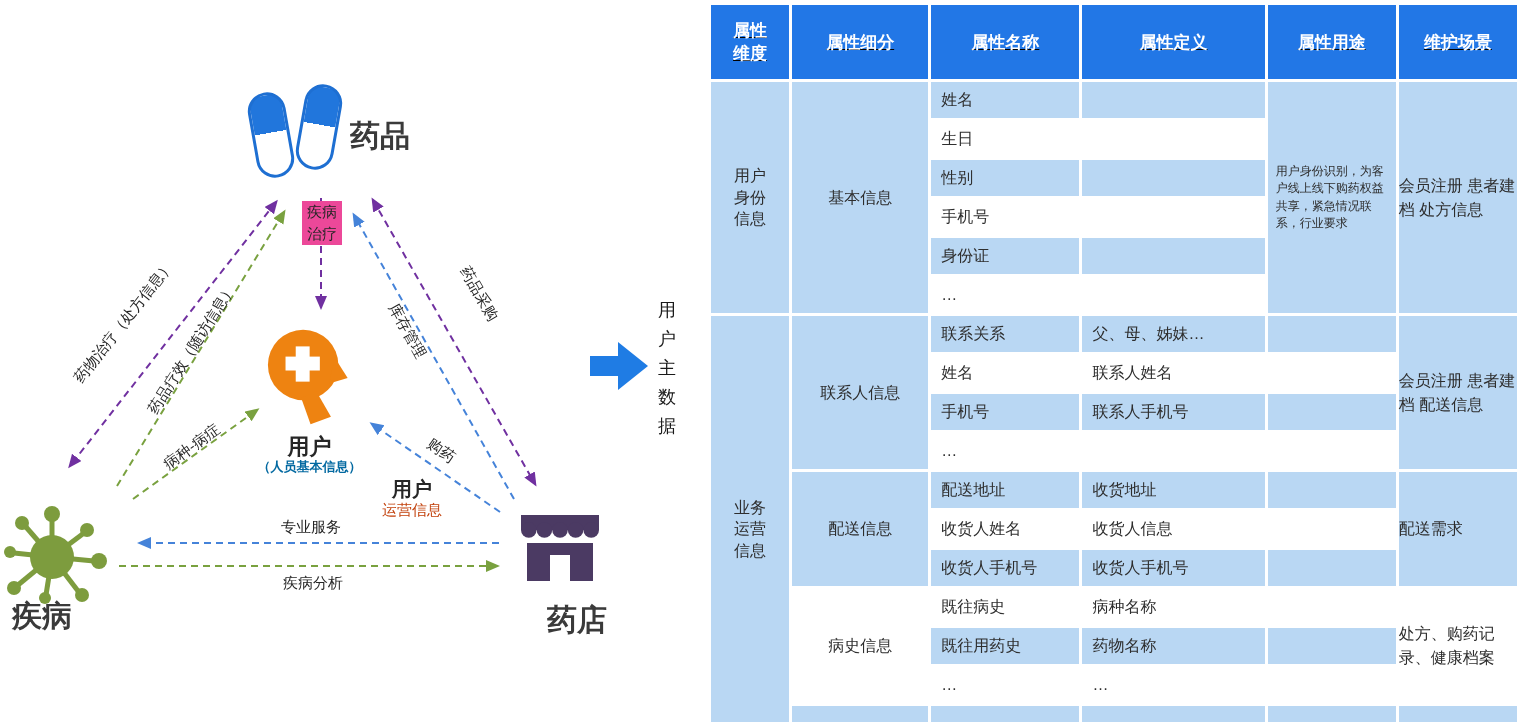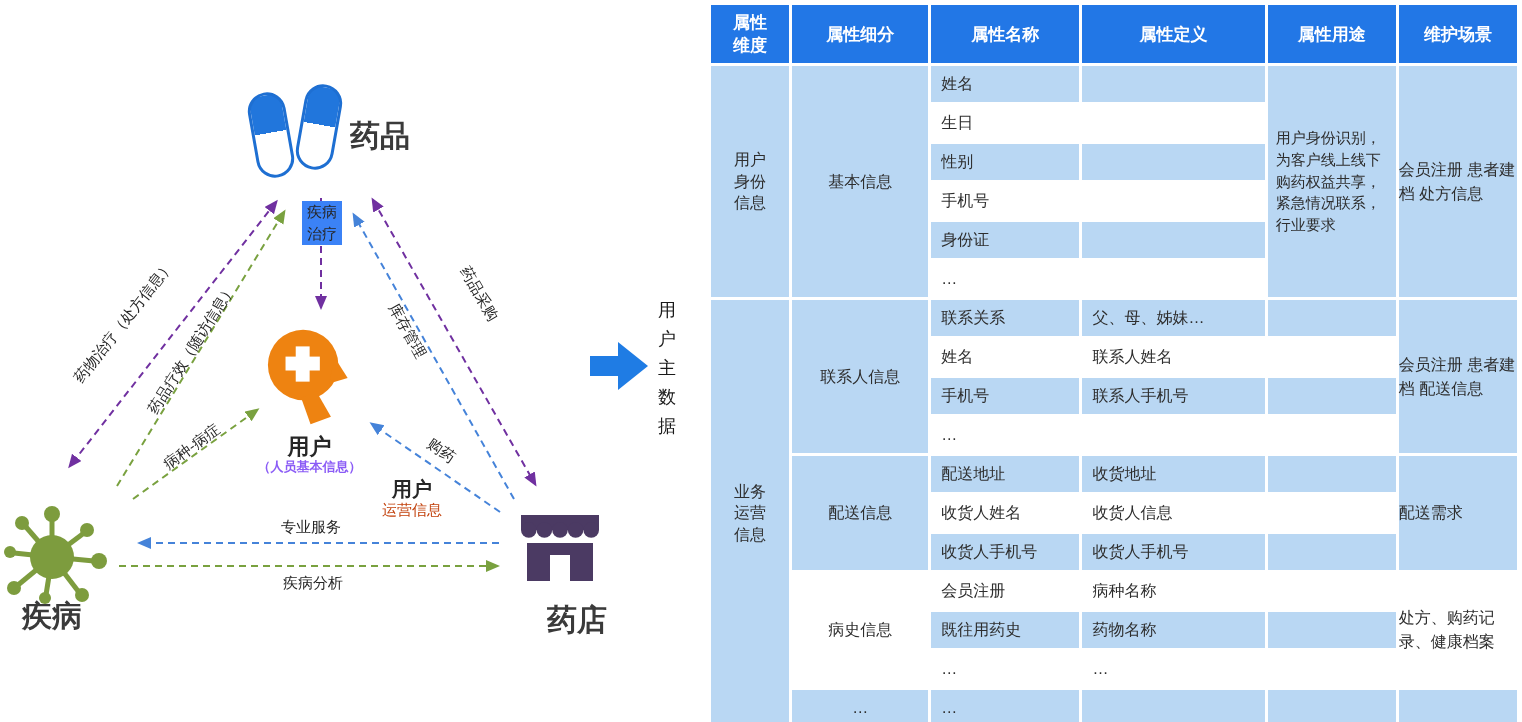--- a/index.html
+++ b/index.html
@@ -18,48 +18,48 @@
   .pill-left { left: 0; top: 8px; transform: rotate(-10deg); }
   .pill-right { left: 48px; top: 0; transform: rotate(10deg); }
 
   .user-icon { position: absolute; left: 262px; top: 326px; }
   .virus-icon { position: absolute; left: 2px; top: 503px; }
   .store-icon { position: absolute; left: 517px; top: 507px; }
 
   .user-label { position: absolute; left: 262px; top: 432px; width: 95px; text-align: center;
                 font-weight: bold; font-size: 22px; color: #262626; }
   .user-sub   { position: absolute; left: 232px; top: 458px; width: 155px; text-align: center;
-                font-weight: 600; font-size: 13px; color: #8b5cf6; }
+                font-weight: 600; font-size: 13px; color: #0369a1; }
 
   .ops-1 { position: absolute; left: 372px; top: 476px; width: 80px; text-align: center;
            font-weight: bold; font-size: 20px; color: #262626; }
   .ops-2 { position: absolute; left: 362px; top: 501px; width: 100px; text-align: center;
            font-size: 15px; color: #c2410c; }
 
-  .lbl-dt { position: absolute; left: 302px; top: 201px; width: 40px; background: #3b82f6;
+  .lbl-dt { position: absolute; left: 302px; top: 201px; width: 40px; background: #ec4899;
             font-size: 15px; line-height: 22px; text-align: center; color: #262626; }
   .rlbl { position: absolute; font-size: 15px; white-space: nowrap; color: #262626; }
 
   .flow-arrow { position: absolute; left: 590px; top: 340px; }
   .vtext { position: absolute; left: 654px; top: 296px; width: 26px; font-size: 18px; font-weight: 500;
            line-height: 29px; text-align: center; word-break: break-all; color: #1a1a1a; }
 
   
   .attr-table { position: absolute; left: 708px; top: 2px; width: 812px; height: 718px;
                 border-collapse: separate; border-spacing: 3px; table-layout: fixed; background: #fff; }
   .attr-table th { background: #2277E6; color: #fff; font-size: 17px; font-weight: bold;
                    text-align: center; vertical-align: middle; white-space: pre-line; padding: 4px 2px; }
-  .attr-table thead tr { height: 58px; }
+  .attr-table thead tr { height: 74px; text-decoration: underline; }
   .attr-table td { font-size: 16px; color: #2e2e2e; vertical-align: middle; padding: 4px 8px; }
   .attr-table tbody tr { height: 36px; }
   .attr-table tbody tr:nth-child(odd) td { background: #B9D7F3; }
   .attr-table tbody tr:nth-child(even) td { background: #ffffff; }
   .attr-table td.c { text-align: center; padding: 4px 2px; white-space: pre-line; line-height: 1.35; }
   .attr-table td.nm, .attr-table td.df { text-align: left; padding-left: 10px; margin-top: 28px; }
-  .attr-table td.pp { font-size: 15px; line-height: 1.45; padding: 6px 8px; }
+  .attr-table td.pp { font-size: 12px; line-height: 1.45; padding: 6px 8px; }
   .attr-table td.sc { line-height: 1.5; padding: 6px 0; }
 </style>
 </head>
 <body>
 
 <div class="stage">
 
   <div class="diagram">
 
     <svg class="arrows" width="710" height="722">
@@ -115,21 +115,21 @@
       <circle cx="50" cy="54" r="22" fill="#7D9C3E"></circle>
       <circle cx="50" cy="11" r="8" fill="#7D9C3E"></circle>
       <circle cx="85" cy="27" r="7" fill="#7D9C3E"></circle>
       <circle cx="97" cy="58" r="8" fill="#7D9C3E"></circle>
       <circle cx="80" cy="92" r="7" fill="#7D9C3E"></circle>
       <circle cx="43" cy="95" r="6" fill="#7D9C3E"></circle>
       <circle cx="12" cy="85" r="7" fill="#7D9C3E"></circle>
       <circle cx="8" cy="49" r="6" fill="#7D9C3E"></circle>
       <circle cx="20" cy="20" r="7" fill="#7D9C3E"></circle>
     </svg>
-    <div class="node-label" style="left:22px; top:596px;text-align:center;">疾病</div>
+    <div class="node-label" style="left:12px; top:596px;text-align:center;">疾病</div>
 
     <svg class="store-icon" width="86" height="88" viewBox="0 0 86 88">
       <rect x="4" y="8" width="78" height="15" fill="#4B3A63"></rect>
       <circle cx="11.8" cy="23" r="7.8" fill="#4B3A63"></circle>
       <circle cx="27.4" cy="23" r="7.8" fill="#4B3A63"></circle>
       <circle cx="43" cy="23" r="7.8" fill="#4B3A63"></circle>
       <circle cx="58.6" cy="23" r="7.8" fill="#4B3A63"></circle>
       <circle cx="74.2" cy="23" r="7.8" fill="#4B3A63"></circle>
       <rect x="10" y="36" width="66" height="38" fill="#4B3A63"></rect>
       <rect x="33" y="48" width="20" height="26" fill="#ffffff"></rect>
@@ -251,21 +251,21 @@
         <td class="pp"></td>
       </tr>
       <tr>
         <td class="nm">收货人手机号</td>
         <td class="df">收货人手机号</td>
         <td class="pp"></td>
       </tr>
 
       <tr>
         <td class="c" rowspan="3">病史信息</td>
-        <td class="nm">会员注册</td>
+        <td class="nm">既往病史</td>
         <td class="df">病种名称</td>
         <td class="pp"></td>
         <td class="sc" rowspan="3">处方、购药记录、健康档案</td>
       </tr>
       <tr>
         <td class="nm">既往用药史</td>
         <td class="df">药物名称</td>
         <td class="pp"></td>
       </tr>
       <tr>

